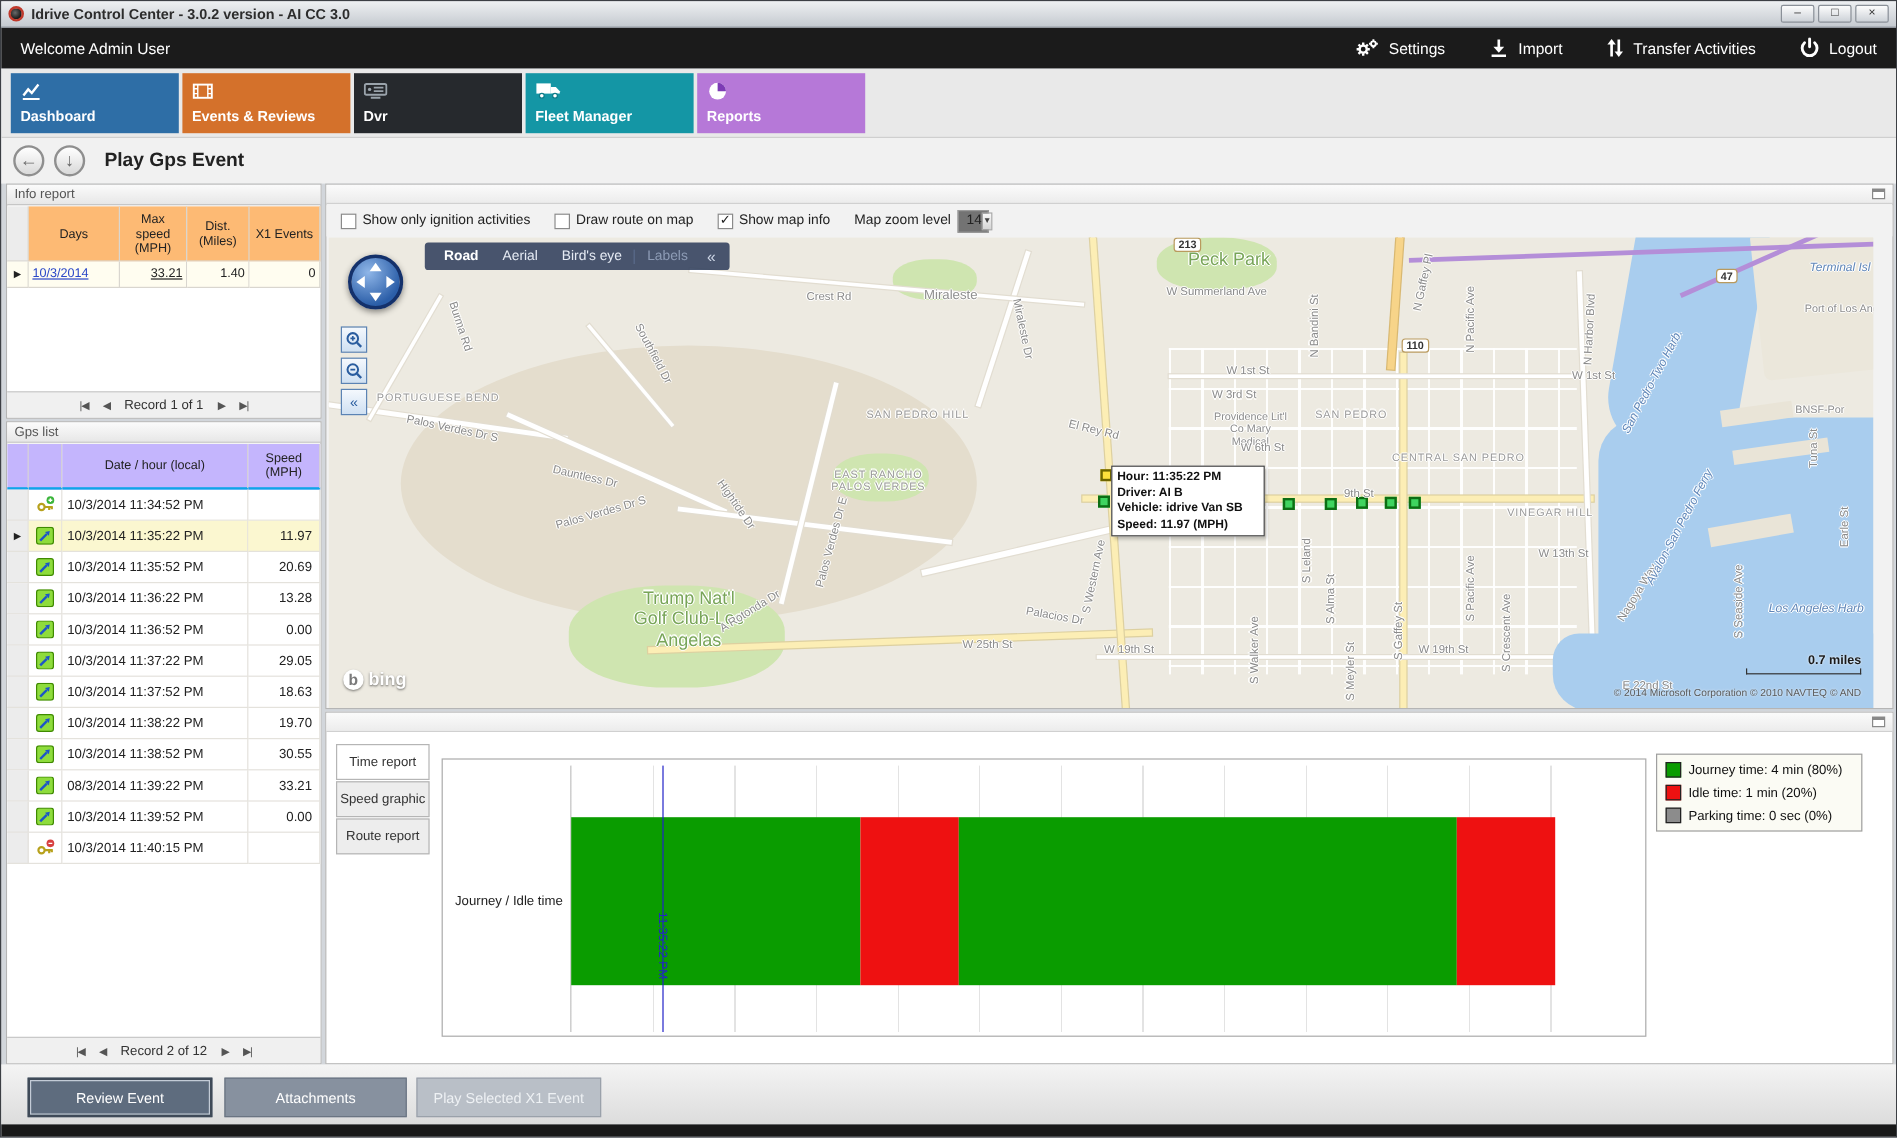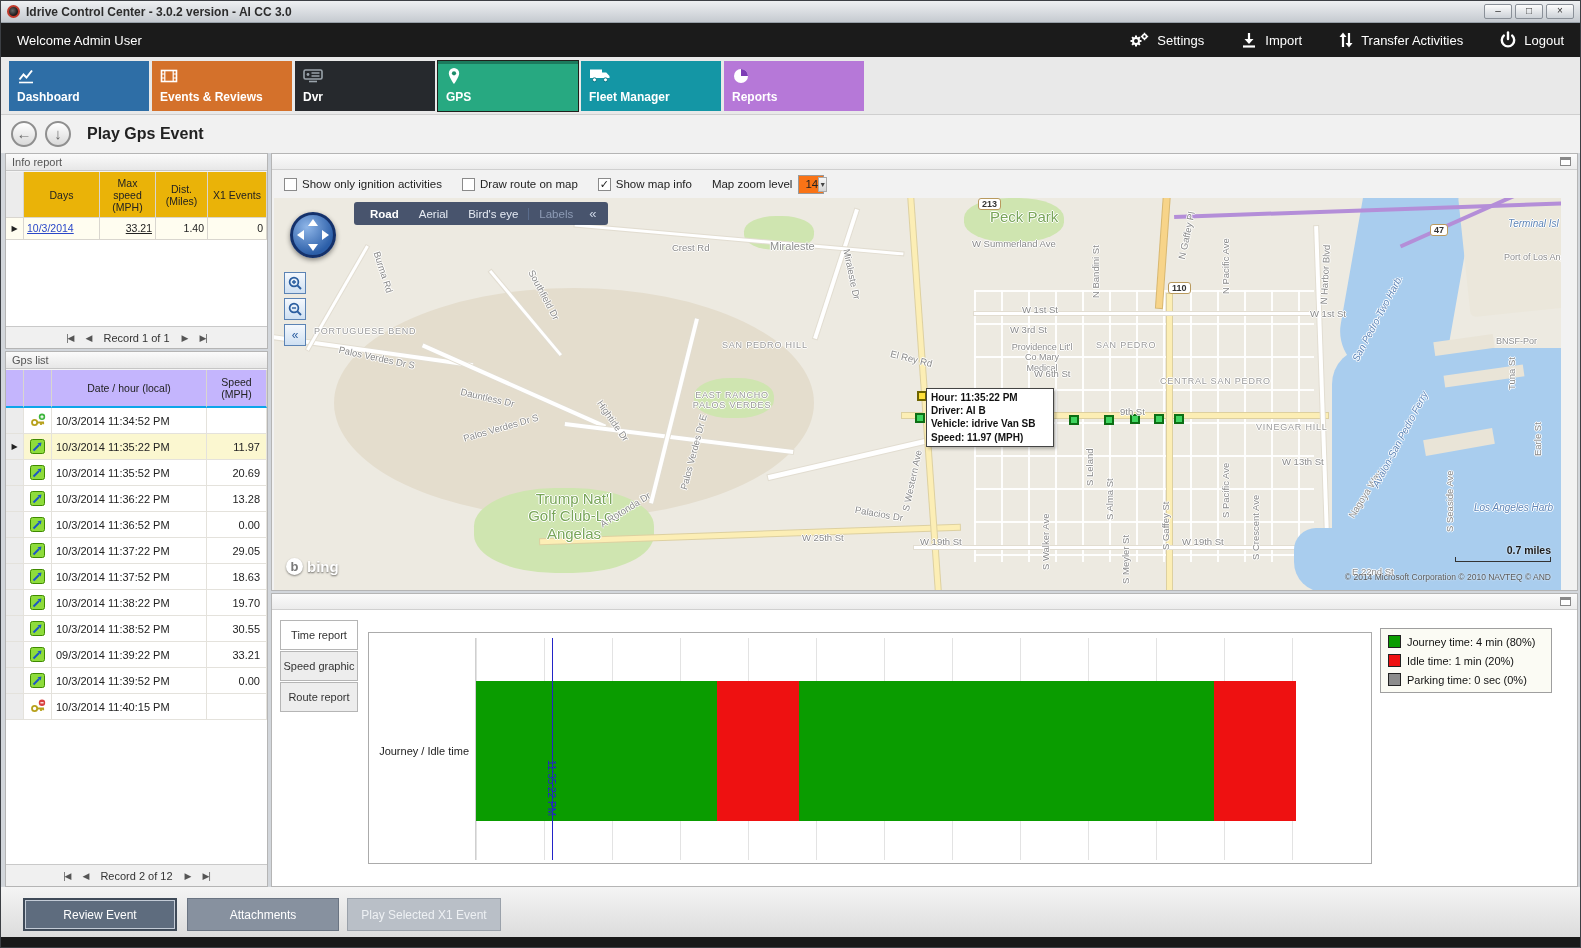--- a/index.html
+++ b/index.html
@@ -39,21 +39,21 @@
   .panel-max{position:absolute;right:6px;top:3px;width:11px;height:9px;border:1px solid #888;border-top:3px solid #888;background:#fff;cursor:pointer;}
   .info-panel{left:4px;top:152px;width:263px;height:196px;}
   .gps-panel{left:4px;top:350px;width:263px;height:536px;}
   .map-panel{left:270px;top:152px;width:1307px;height:438px;background:#f2f2f2;}
   .chart-panel{left:270px;top:592px;width:1307px;height:294px;background:#fff;}
 
   
   .itbl{position:absolute;left:0;top:18px;right:0;bottom:22px;background:#fff;}
   .itr{display:grid;grid-template-columns:18px 76px 56px 52px 59px;}
   .itr .itd{border-right:1px solid #d9d6cf;border-bottom:1px solid #d9d6cf;font-size:10.5px;color:#222;}
-  .itr.h .itd{background:#eab308;text-align:center;display:flex;align-items:center;justify-content:center;min-height:46px;white-space:pre-line;padding:1px;}
+  .itr.h .itd{background:#fdba74;text-align:center;display:flex;align-items:center;justify-content:center;min-height:46px;white-space:pre-line;padding:1px;}
   .itr.d .itd{height:22px;line-height:21px;padding:0 3px;background:#fffdf0;}
   .itd.gut{background:#ececec;text-align:center;font-size:8px;color:#222;padding:0;line-height:22px;}
   .itr.h .itd.gut{background:#ececec;}
   .itd.link{color:#2a47c8;text-decoration:underline;cursor:pointer;}
   .itd.num{text-align:right;}
   .itd.u{text-decoration:underline;}
 
   
   .pager{position:absolute;left:0;bottom:0;right:0;height:22px;background:#f0f0f0;border-top:1px solid #c9c9c9;display:flex;align-items:center;justify-content:center;gap:12px;font-size:11px;color:#333;}
   .pg-btn{color:#555;font-size:9px;letter-spacing:-1px;cursor:pointer;}
@@ -70,21 +70,21 @@
   .grow .gspeed{justify-content:flex-end;padding-right:6px;}
   .grow.sel{background:#fbf7d0;}
   .grow.sel>*{background:inherit;}
   .grow.sel .gut{background:#ececec;}
 
   
   .map-toolbar{position:absolute;left:0;top:17px;right:0;height:26px;background:#f2f2f2;display:flex;align-items:center;gap:20px;padding:0 12px;font-size:11.5px;color:#222;}
   .chk{display:flex;align-items:center;gap:5px;cursor:pointer;}
   .chk .box{width:13px;height:13px;border:1px solid #8a8a8a;background:#fff;display:flex;align-items:center;justify-content:center;font-size:11px;color:#222;line-height:11px;}
   .zoom-wrap{display:flex;align-items:center;gap:6px;}
-  .select{width:26px;height:19px;border:1px solid #9a9a9a;background:#f97316;display:flex;align-items:center;justify-content:space-between;padding:0 2px 0 6px;font-size:11.5px;cursor:pointer;}
+  .select{width:26px;height:19px;border:1px solid #9a9a9a;background:#737373;display:flex;align-items:center;justify-content:space-between;padding:0 2px 0 6px;font-size:11.5px;cursor:pointer;}
   .select .dd{width:15px;height:15px;background:linear-gradient(#f8f8f8,#d5d5d5);border:1px solid #aaa;font-size:7px;display:flex;align-items:center;justify-content:center;color:#444;}
 
   
   .map{position:absolute;left:2px;top:44px;width:1287px;height:392px;background:#edeae1;overflow:hidden;}
   .hill{position:absolute;background:#e4ddcd;border-radius:50%;z-index:1;}
   .park{position:absolute;background:#cfe5b0;border-radius:45%;z-index:1;}
   .road{position:absolute;z-index:2;}
   .road.w{background:#fff;box-shadow:0 0 0 1px #e2ddd1;}
   .road.y{background:#fceeb5;box-shadow:0 0 0 1px #ddd0a0;}
   .road.o{background:#f7d489;box-shadow:0 0 0 1px #d8b871;}
@@ -233,27 +233,20 @@
     </div>
     <div class="navtab" style="background: rgb(38, 41, 45);">
       <span class="tab-ic"><svg width="20" height="16" viewBox="0 0 20 16">
           <rect x="1" y="3" width="18" height="9" rx="1.5" fill="none" stroke="#9aa3ab" stroke-width="1.6"></rect>
           <circle cx="5" cy="7.5" r="1.4" fill="#9aa3ab"></circle>
           <path d="M8.5 6h8M8.5 9h8" stroke="#9aa3ab" stroke-width="1.4"></path>
           <path d="M6 14.5h8" stroke="#9aa3ab" stroke-width="1.6"></path>
         </svg></span>
       <span class="tab-lb">Dvr</span>
     </div>
-    <div class="navtab active" style="background: rgb(39, 169, 129);">
-      <span class="tab-ic"><svg width="16" height="18" viewBox="0 0 16 18">
-          <path d="M8 1a5.2 5.2 0 0 0-5.2 5.2C2.8 10 8 17 8 17s5.2-7 5.2-10.8A5.2 5.2 0 0 0 8 1z" fill="#fff"></path>
-          <circle cx="8" cy="6.3" r="2.1" fill="#1d8b69"></circle>
-        </svg></span>
-      <span class="tab-lb">GPS</span>
-    </div>
     <div class="navtab" style="background: rgb(20, 150, 165);">
       <span class="tab-ic"><svg width="22" height="16" viewBox="0 0 22 16">
           <rect x="1" y="2.5" width="12" height="8.5" fill="#fff"></rect>
           <path d="M13 5.5h4.2L20.5 9v2h-7.5z" fill="#fff"></path>
           <circle cx="5.5" cy="12.8" r="2" fill="#fff" stroke="#0d7a88"></circle>
           <circle cx="16.5" cy="12.8" r="2" fill="#fff" stroke="#0d7a88"></circle>
         </svg></span>
       <span class="tab-lb">Fleet Manager</span>
     </div>
     <div class="navtab" style="background: rgb(182, 120, 216);">
@@ -423,21 +416,21 @@
         </div>
         <div class="grow">
           <span class="gut"></span>
           <span class="gic">
             <svg width="15" height="15" viewBox="0 0 15 15">
               <rect x="0.5" y="0.5" width="14" height="14" rx="2" fill="#8edc3c" stroke="#3f8a00"></rect>
               <path d="M3.5 11.5l5.5-5.5" stroke="#1c55c8" stroke-width="2"></path>
               <path d="M11.5 3.5l-4 .8 3.2 3.2z" fill="#1c55c8"></path>
             </svg>
           </span>
-          <span class="gdate">09/3/2014 11:39:22 PM</span>
+          <span class="gdate">08/3/2014 11:39:22 PM</span>
           <span class="gspeed">33.21</span>
         </div>
         <div class="grow">
           <span class="gut"></span>
           <span class="gic">
             <svg width="15" height="15" viewBox="0 0 15 15">
               <rect x="0.5" y="0.5" width="14" height="14" rx="2" fill="#8edc3c" stroke="#3f8a00"></rect>
               <path d="M3.5 11.5l5.5-5.5" stroke="#1c55c8" stroke-width="2"></path>
               <path d="M11.5 3.5l-4 .8 3.2 3.2z" fill="#1c55c8"></path>
             </svg>

